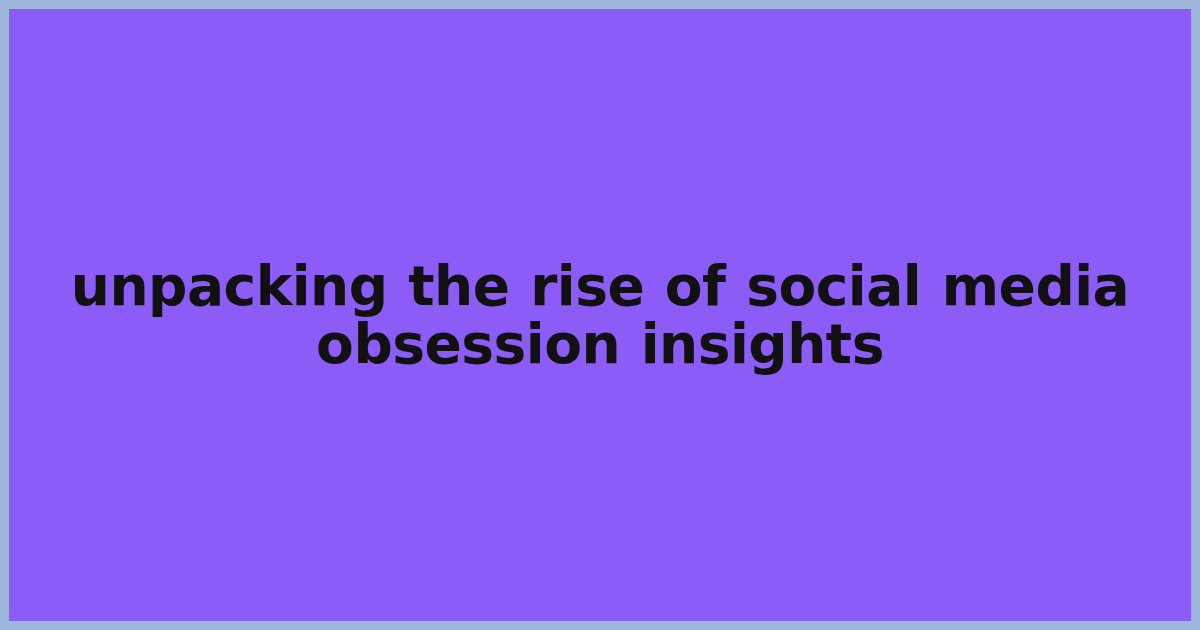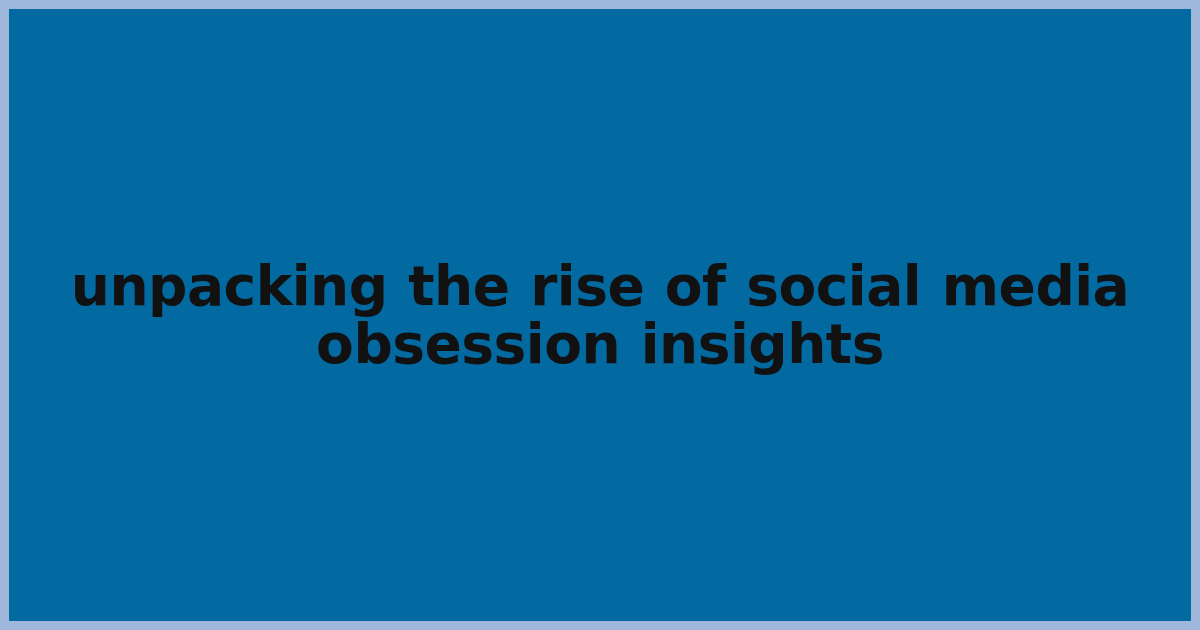--- a/index.html
+++ b/index.html
@@ -14,21 +14,21 @@
   body {
     font-family: "DejaVu Sans", sans-serif;
     background: #ffffff;
   }
 
   .card {
     position: relative;
     box-sizing: border-box;
     width: 1200px;
     height: 630px;
-    background: #0369a1;
+    background: #8b5cf6;
     border: 9px solid #9fb7da;
     display: flex;
     align-items: center;
     justify-content: center;
   }
 
   .headline-wrap {
     box-sizing: border-box;
     width: 100%;
     padding: 0 4px;

